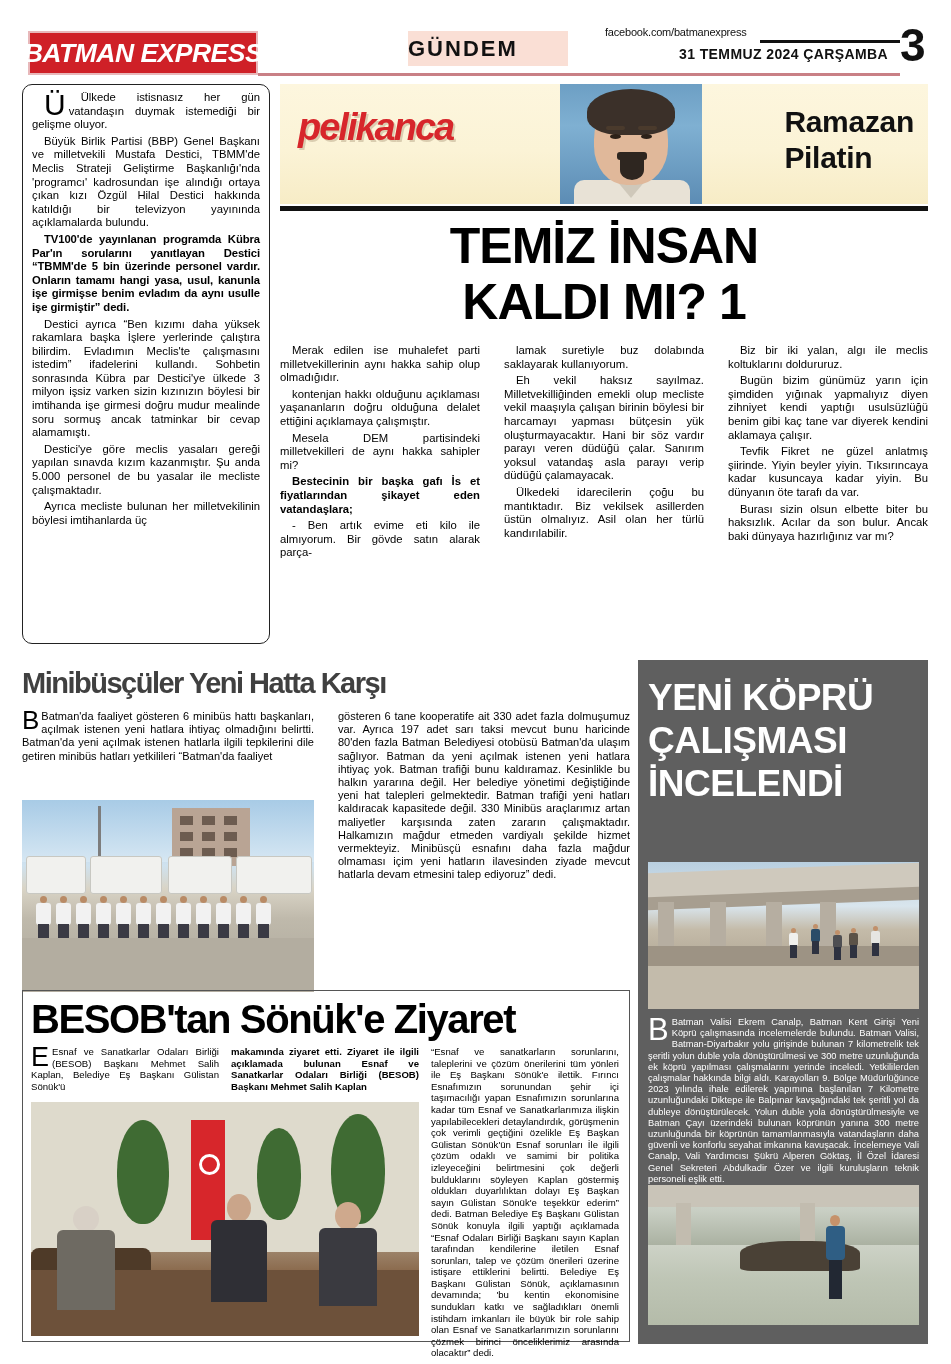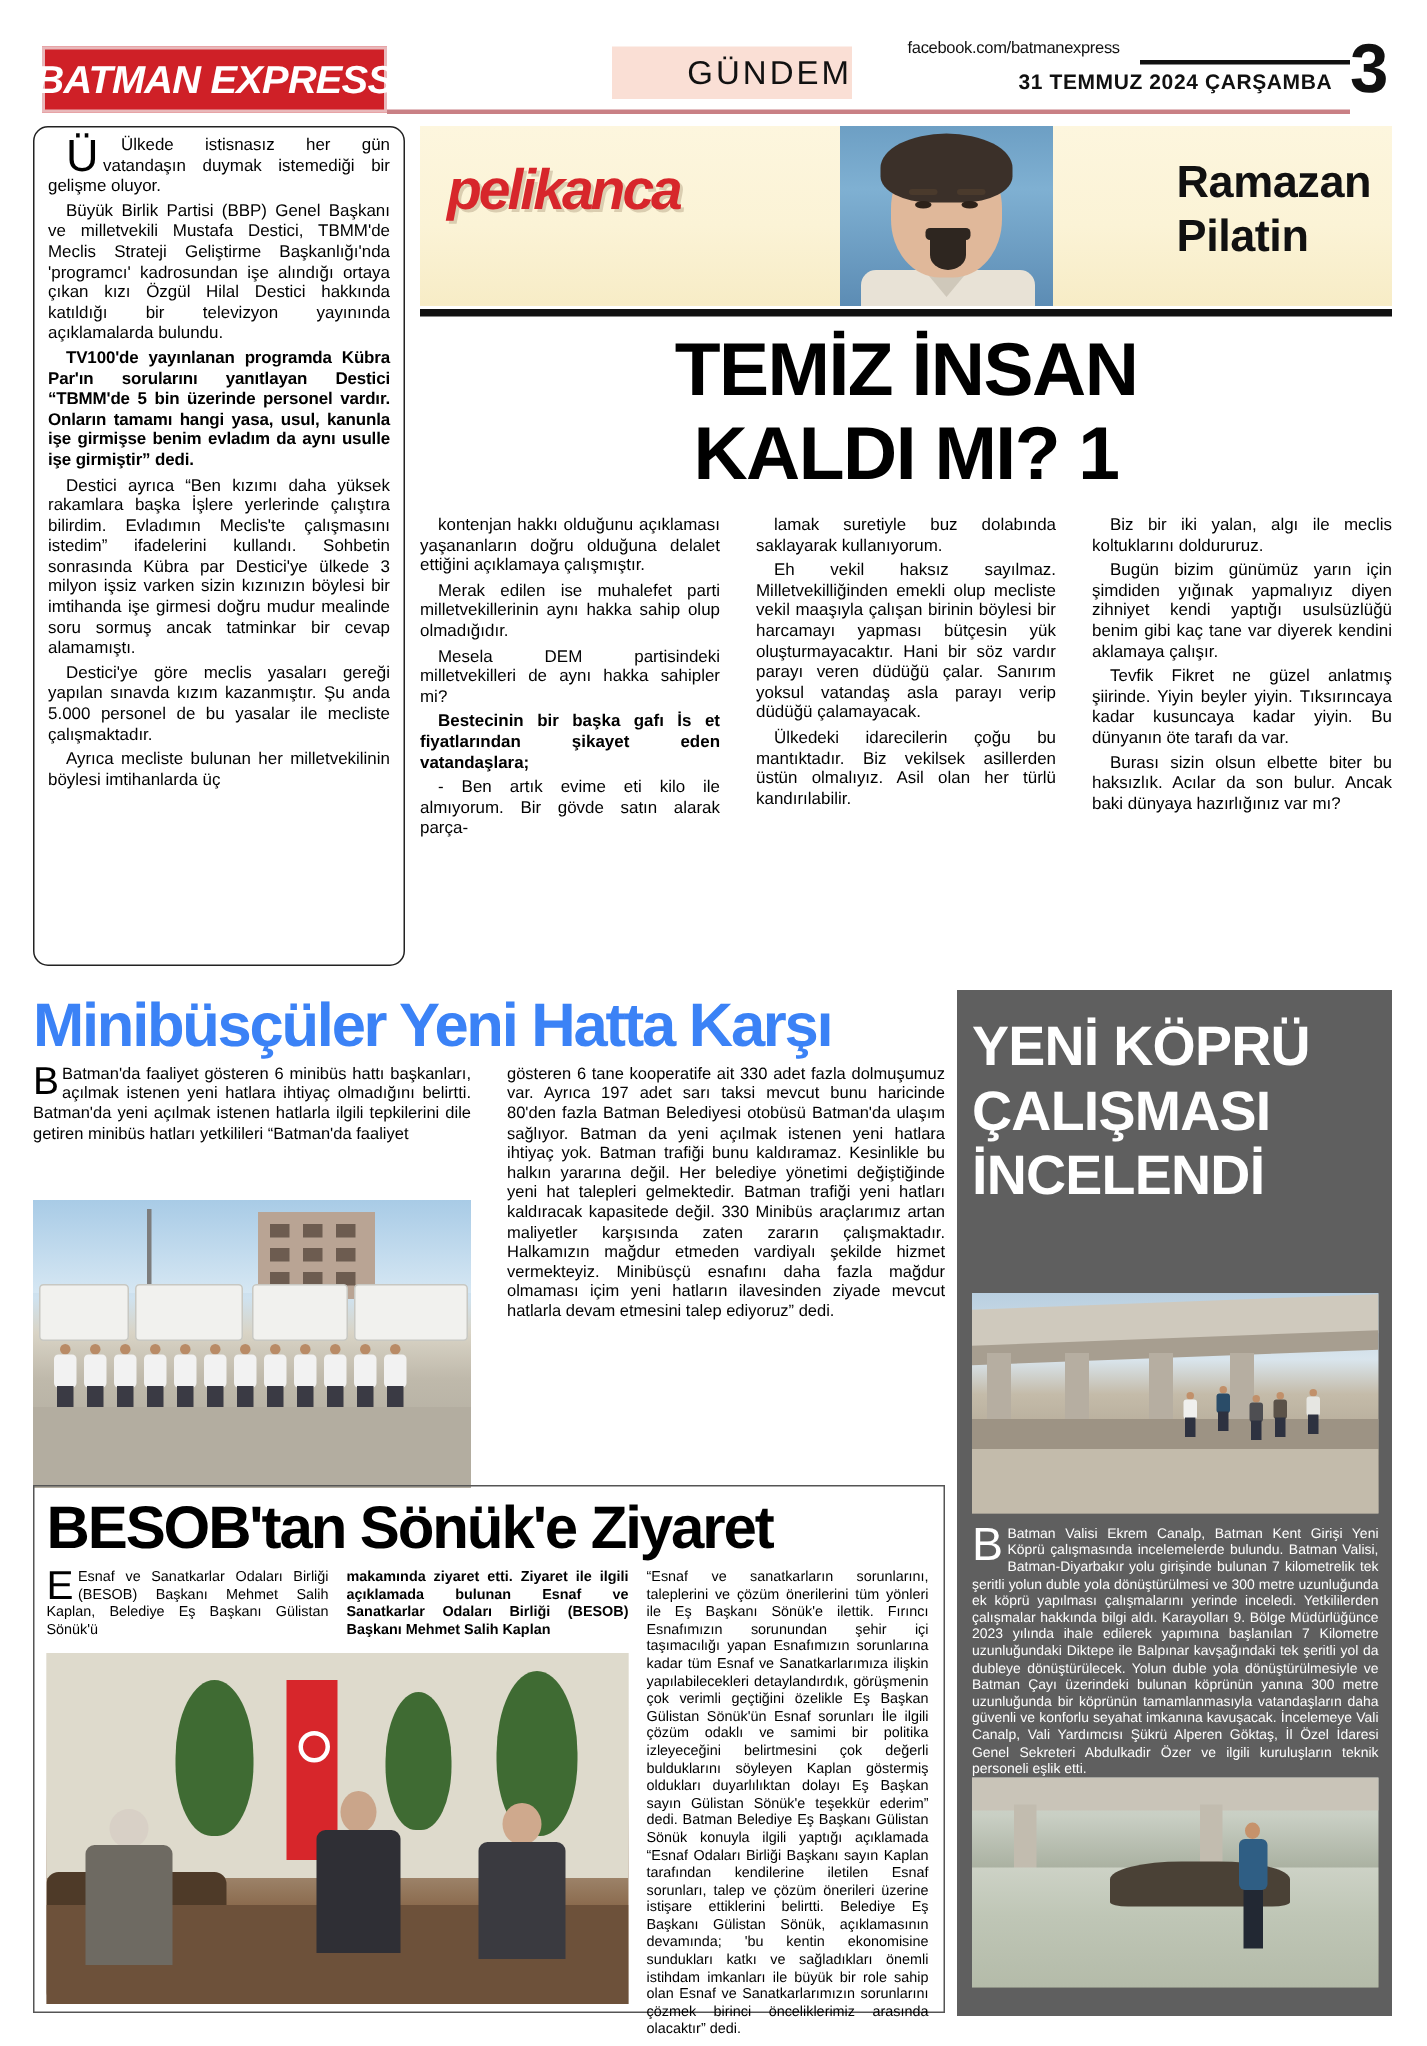--- a/index.html
+++ b/index.html
@@ -24,21 +24,21 @@
   .logo-text{
     color:#ffffff;font-weight:bold;font-style:italic;
     font-size:26px;letter-spacing:-0.5px;
     font-family:"Liberation Sans", sans-serif;
     font-variant:small-caps;
     transform:scaleX(1.02);
     white-space:nowrap;
   }
   .gundem-box{
     position:absolute;left:408px;top:31px;width:160px;height:35px;
-    background:#fadfd5;display:flex;align-items:center;justify-content:flex-end;
+    background:#fadfd5;display:flex;align-items:center;justify-content:flex-start;font-weight:bold;
   }
   .gundem-text{font-size:22px;letter-spacing:2px;color:#111;font-family:"Liberation Sans", sans-serif;}
   .fb-line{
     position:absolute;left:605px;top:26px;font-size:11px;color:#111;
     letter-spacing:-0.2px;
   }
   .date-line{
     position:absolute;left:679px;top:46px;font-size:14px;font-weight:bold;
     letter-spacing:0.4px;color:#111;
   }
@@ -119,22 +119,22 @@
   .op-col.c3{left:448px;}
   .op-col p{
     margin:0 0 3px 0;font-size:11.3px;line-height:13.6px;
     text-align:justify;text-indent:12px;
   }
   .op-col p.b{font-weight:bold;}
 
   
   .minibus{position:absolute;left:22px;top:660px;width:608px;height:320px;}
   .mb-title{
-    font-size:41px;font-weight:bold;letter-spacing:-1.5px;line-height:46px;
-    margin:0 0 4px 0;color:#3b82f6;white-space:nowrap;
+    font-size:29px;font-weight:bold;letter-spacing:-1.5px;line-height:46px;
+    margin:0 0 4px 0;color:#404040;white-space:nowrap;
   }
   .mb-body{position:relative;width:608px;}
   .mb-col{position:absolute;top:0;width:292px;}
   .mb-col.l{left:0;}
   .mb-col.r{left:316px;}
   .mb-col p{margin:0 0 3px 0;font-size:11px;line-height:13.2px;text-align:justify;}
   .mb-dropcap{float:left;font-size:26px;line-height:21px;padding-right:2px;font-weight:normal;}
   .mb-photo{
     position:absolute;left:0;top:90px;width:292px;height:192px;
     background:linear-gradient(180deg,#9fc4e0 0%,#cfe2ef 34%,#d9d4c6 46%,#bfb9ab 62%,#aaa69a 100%);
@@ -275,22 +275,22 @@
     </div>
     <div class="pel-rule"></div>
 
     <div class="op-title">
       <div>TEMİZ İNSAN</div>
       <div>KALDI MI? 1</div>
     </div>
 
     <div class="op-cols">
       <div class="op-col c1">
+        <p>Merak edilen ise muhalefet parti milletvekillerinin aynı hakka sahip olup olmadığıdır.</p>
         <p>kontenjan hakkı olduğunu açıklaması yaşananların doğru olduğuna delalet ettiğini açıklamaya çalışmıştır.</p>
-        <p>Merak edilen ise muhalefet parti milletvekillerinin aynı hakka sahip olup olmadığıdır.</p>
         <p>Mesela DEM partisindeki milletvekilleri de aynı hakka sahipler mi?</p>
         <p class="b">Bestecinin bir başka gafı İs et fiyatlarından şikayet eden vatandaşlara;</p>
         <p>- Ben artık evime eti kilo ile almıyorum. Bir gövde satın alarak parça-</p>
       </div>
       <div class="op-col c2">
         <p>lamak suretiyle buz dolabında saklayarak kullanıyorum.</p>
         <p>Eh vekil haksız sayılmaz. Milletvekilliğinden emekli olup mecliste vekil maaşıyla çalışan birinin böylesi bir harcamayı yapması bütçesin yük oluşturmayacaktır. Hani bir söz vardır parayı veren düdüğü çalar. Sanırım yoksul vatandaş asla parayı verip düdüğü çalamayacak.</p>
         <p>Ülkedeki idarecilerin çoğu bu mantıktadır. Biz vekilsek asillerden üstün olmalıyız. Asil olan her türlü kandırılabilir.</p>
       </div>
       <div class="op-col c3">

